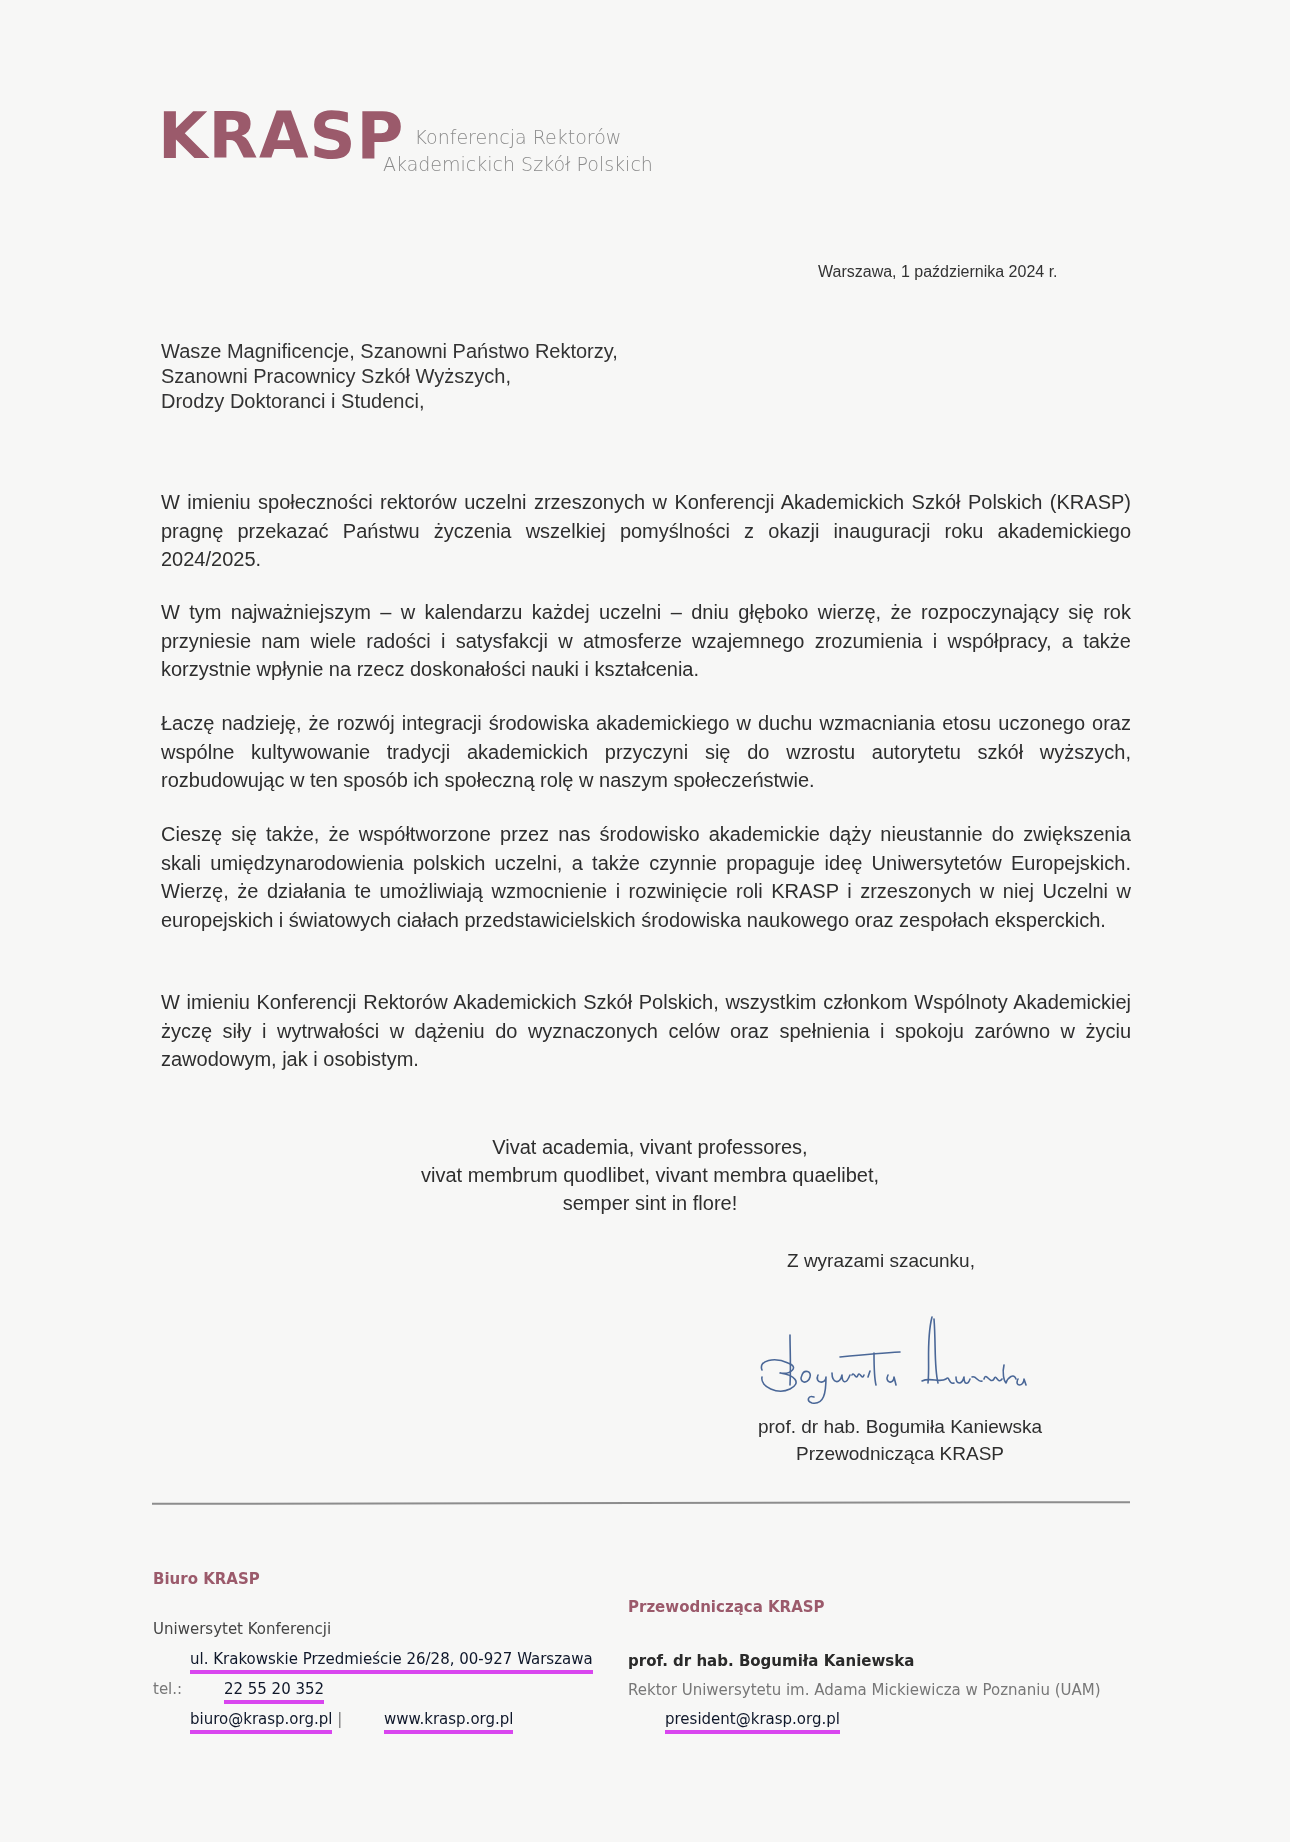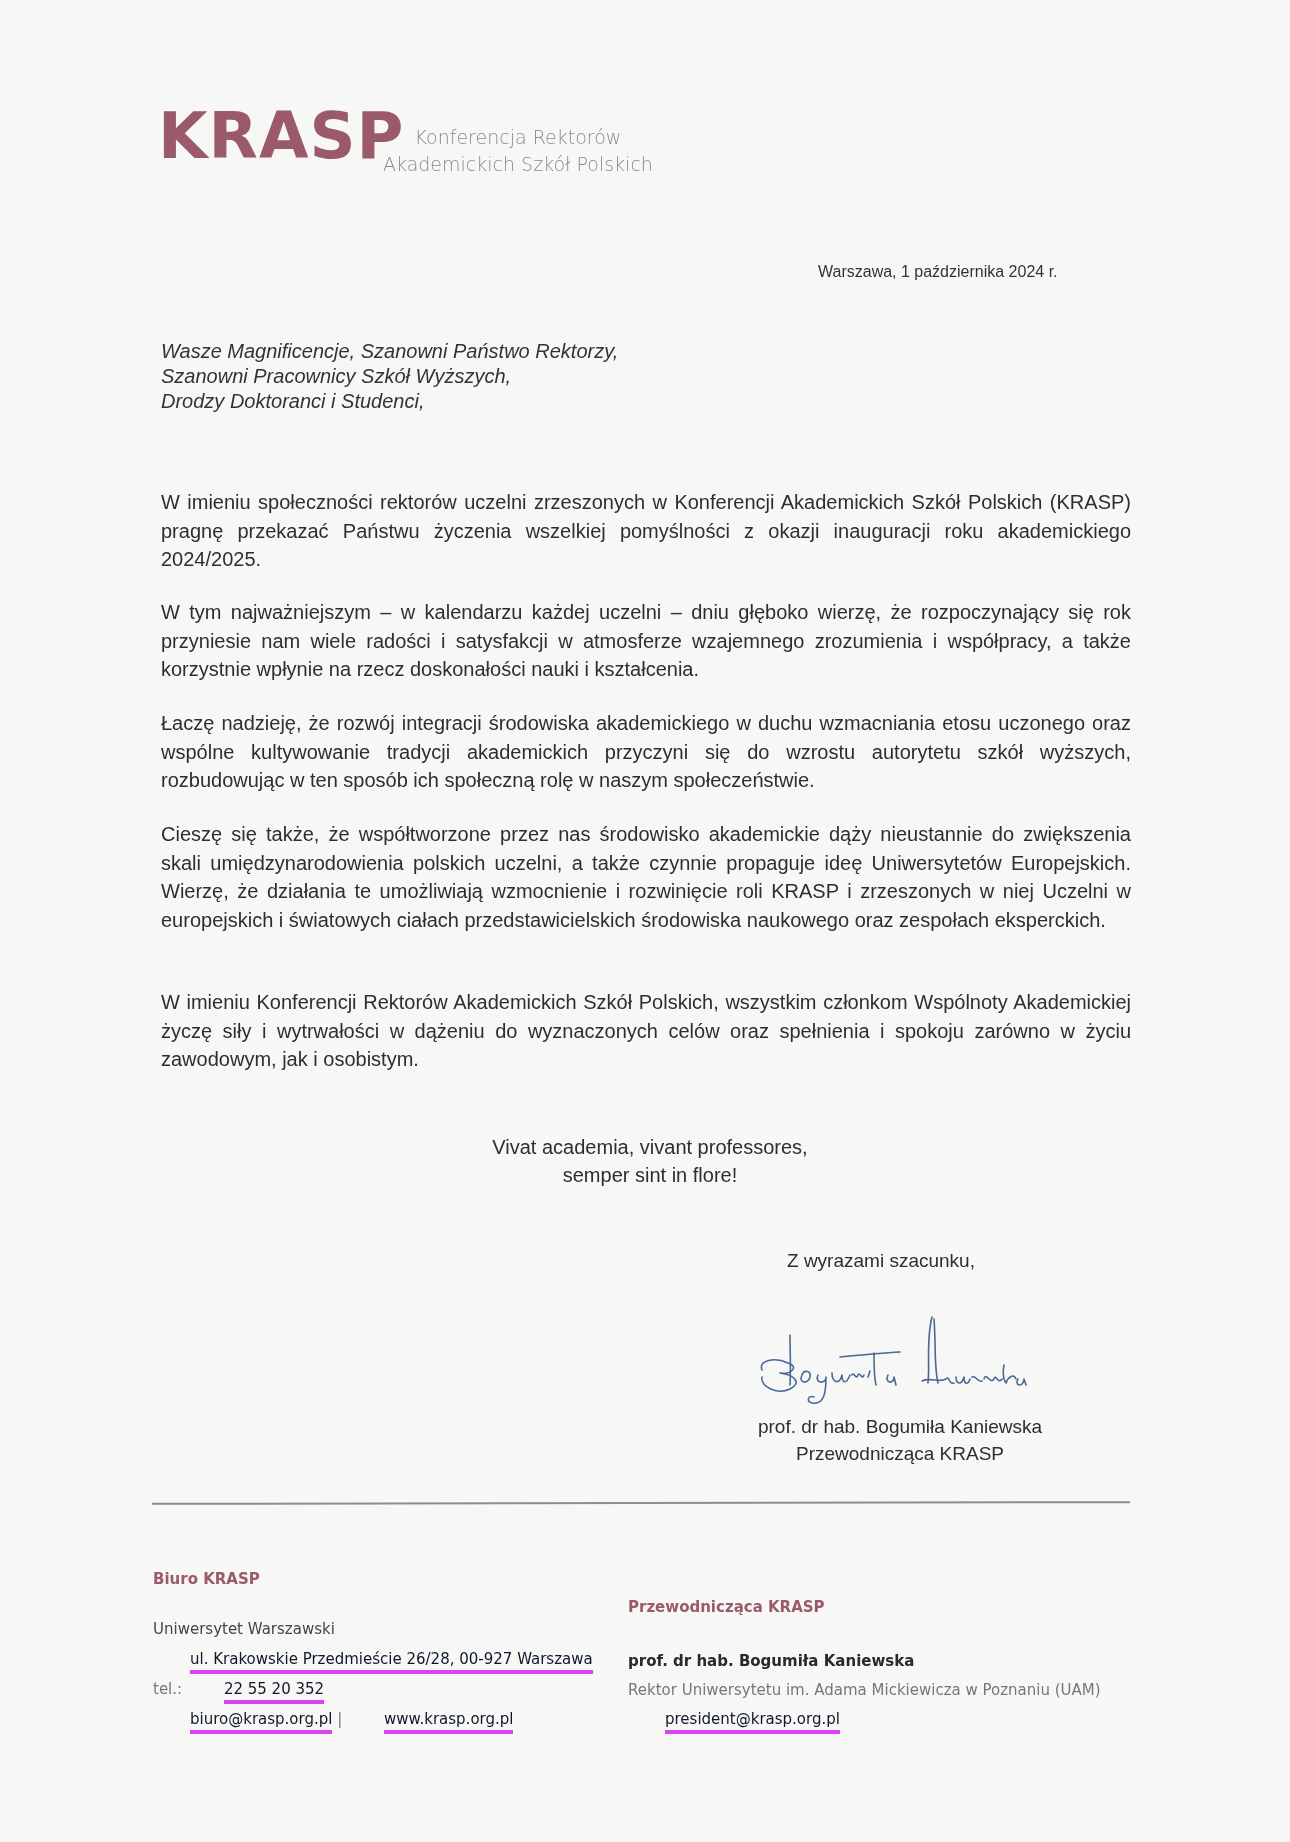--- a/index.html
+++ b/index.html
@@ -37,21 +37,21 @@
       left: 818px; top: 263px;
       font-size: 16px; color: #333;
       white-space: nowrap;
     }
 
     .salutation {
       left: 161px; top: 339px;
       font-size: 20px; line-height: 25px;
       color: #333;
     }
-    .salutation div { white-space: nowrap; font-style: italic; }
+    .salutation div { white-space: nowrap; }
 
     .body-text {
       left: 161px; width: 970px;
       font-size: 20px; line-height: 28.5px;
       color: #2e2e2e;
       text-align: justify;
     }
 
     .motto {
       left: 300px; width: 700px; top: 1133px;
@@ -107,20 +107,21 @@
 </div>
 
 <div class="abs body-text" style="top:488px;">W imieniu społeczności rektorów uczelni zrzeszonych w Konferencji Akademickich Szkół Polskich (KRASP) pragnę przekazać Państwu życzenia wszelkiej pomyślności z okazji inauguracji roku akademickiego 2024/2025.</div>
 <div class="abs body-text" style="top:598px;">W tym najważniejszym – w kalendarzu każdej uczelni – dniu głęboko wierzę, że rozpoczynający się rok przyniesie nam wiele radości i satysfakcji w atmosferze wzajemnego zrozumienia i współpracy, a także korzystnie wpłynie na rzecz doskonałości nauki i kształcenia.</div>
 <div class="abs body-text" style="top:709px;">Łaczę nadzieję, że rozwój integracji środowiska akademickiego w duchu wzmacniania etosu uczonego oraz wspólne kultywowanie tradycji akademickich przyczyni się do wzrostu autorytetu szkół wyższych, rozbudowując w ten sposób ich społeczną rolę w naszym społeczeństwie.</div>
 <div class="abs body-text" style="top:820px;">Cieszę się także, że współtworzone przez nas środowisko akademickie dąży nieustannie do zwiększenia skali umiędzynarodowienia polskich uczelni, a także czynnie propaguje ideę Uniwersytetów Europejskich. Wierzę, że działania te umożliwiają wzmocnienie i rozwinięcie roli KRASP i zrzeszonych w niej Uczelni w europejskich i światowych ciałach przedstawicielskich środowiska naukowego oraz zespołach eksperckich.</div>
 <div class="abs body-text" style="top:988px;">W imieniu Konferencji Rektorów Akademickich Szkół Polskich, wszystkim członkom Wspólnoty Akademickiej życzę siły i wytrwałości w dążeniu do wyznaczonych celów oraz spełnienia i spokoju zarówno w życiu zawodowym, jak i osobistym.</div>
 
 <div class="abs motto">
   <div>Vivat academia, vivant professores,</div>
+  <div>vivat membrum quodlibet, vivant membra quaelibet,</div>
   <div>semper sint in flore!</div>
 </div>
 
 <div class="abs closing">Z wyrazami szacunku,</div>
 
 <div class="abs signature">
   <svg width="290" height="105" viewBox="0 0 290 105" fill="none" stroke="#4a6797" stroke-width="1.6" stroke-linecap="round" stroke-linejoin="round">
 
     <path d="M50 30 C50 45 51 60 50 80"></path>
 
@@ -150,21 +151,21 @@
 
 <div class="abs sig-block">
   <div>prof. dr hab. Bogumiła Kaniewska</div>
   <div>Przewodnicząca KRASP</div>
 </div>
 
 <div class="abs footer-rule"></div>
 
 <div class="abs footer-col" style="left:153px; top:1570px; width:440px; height:160px;">
   <div class="footer-line footer-head" style="top:0;">Biuro KRASP</div>
-  <div class="footer-line footer-strong" style="top:50px;">Uniwersytet Warszawski</div>
+  <div class="footer-line footer-strong" style="top:50px;">Uniwersytet Konferencji</div>
   <div class="footer-line" style="top:80px;">
     <span class="ul">ul. Krakowskie Przedmieście 26/28, 00-927 Warszawa</span>
   </div>
   <div class="footer-line" style="top:110px;">
     <span>tel.:</span>
     <span class="ul">22 55 20 352</span>
   </div>
   <div class="footer-line" style="top:140px;">
     <span class="ul">biuro@krasp.org.pl</span>
     <span>|</span>

